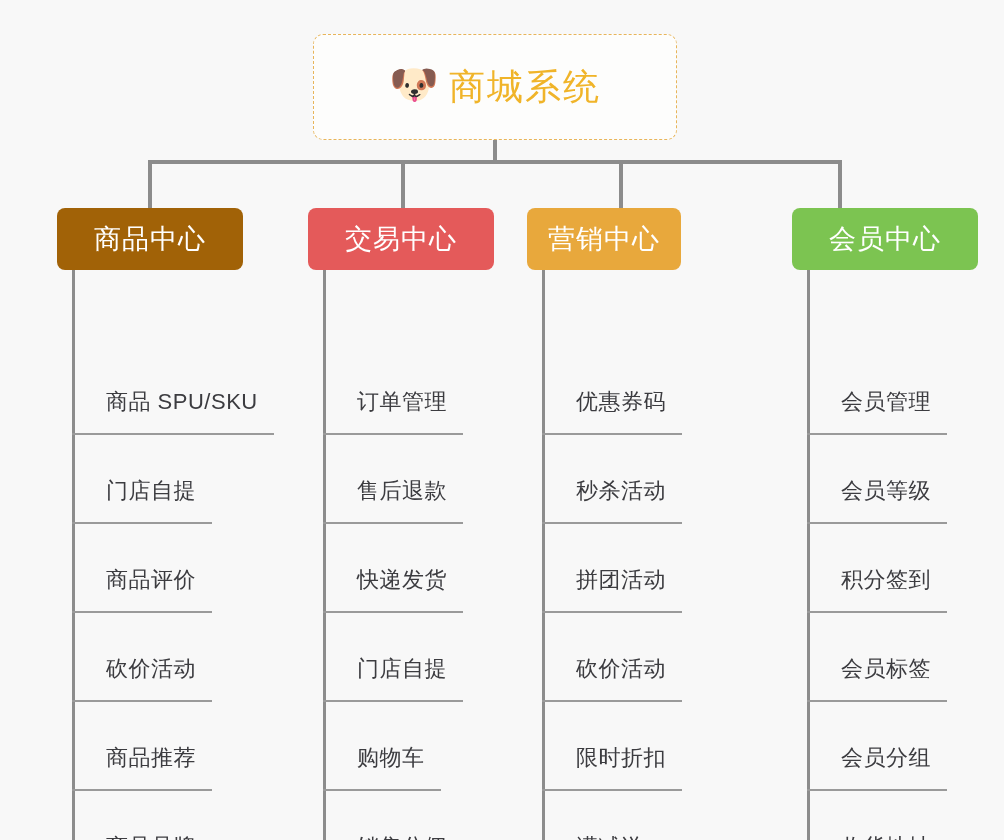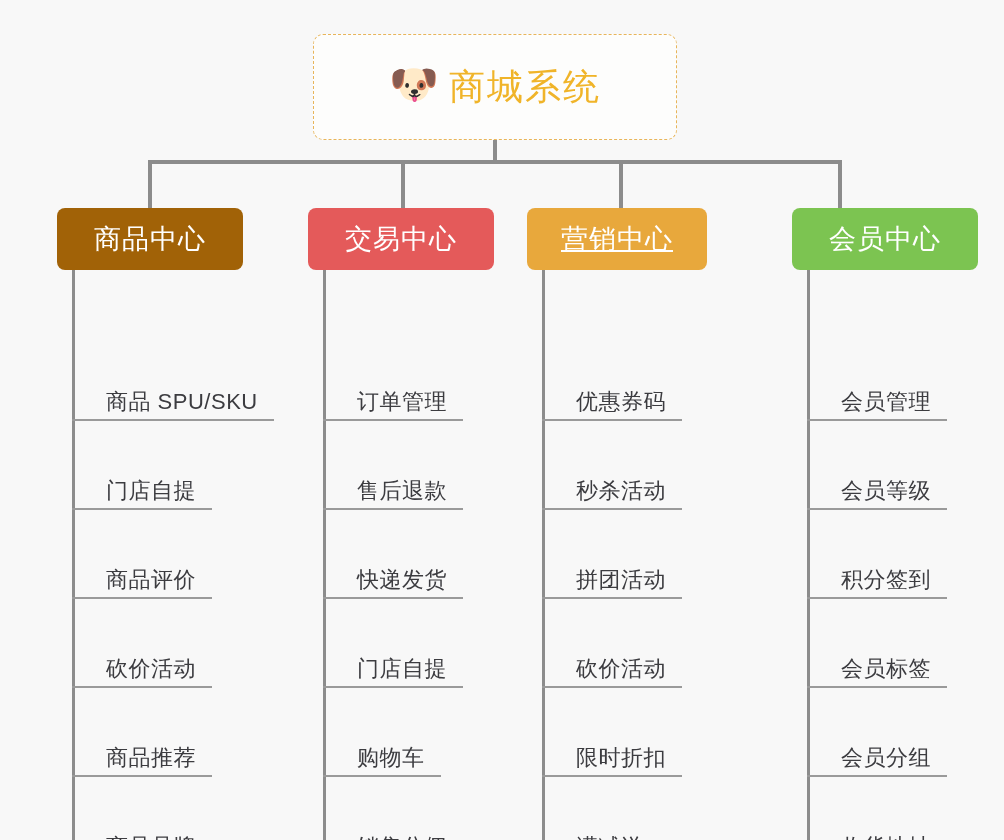--- a/index.html
+++ b/index.html
@@ -107,21 +107,21 @@
   }
   .leaf {
     position: absolute;
     left: 15px;
     height: 0;
   }
   .leaf-inner {
     position: relative;
     display: inline-block;
     border-bottom: 2px solid #9a9a9a;
-    padding: 0 16px 2px 34px;
+    padding: 0 16px 16px 34px;
     white-space: nowrap;
   }
   .leaf-label {
     font-size: 22px;
     color: #3c3c40;
     letter-spacing: 0.5px;
   }
 </style>
 </head>
 <body>
@@ -166,21 +166,21 @@
         <ul class="leaf-list">
           <li class="leaf" style="top: 117px;"><span class="leaf-inner"><span class="leaf-label">订单管理</span></span></li>
           <li class="leaf" style="top: 206px;"><span class="leaf-inner"><span class="leaf-label">售后退款</span></span></li>
           <li class="leaf" style="top: 295px;"><span class="leaf-inner"><span class="leaf-label">快递发货</span></span></li>
           <li class="leaf" style="top: 384px;"><span class="leaf-inner"><span class="leaf-label">门店自提</span></span></li>
           <li class="leaf" style="top: 473px;"><span class="leaf-inner"><span class="leaf-label">购物车</span></span></li>
           <li class="leaf" style="top: 562px;"><span class="leaf-inner"><span class="leaf-label">销售分佣</span></span></li>
         </ul>
       </div>
       <div class="column" style="left: 527px; width: 186px;">
-        <div class="cat-box" style="background: rgb(232, 168, 60); width: 180px; text-decoration: underline;">
+        <div class="cat-box" style="background: rgb(232, 168, 60); width: 154px;">
           <span>营销中心</span>
         </div>
         <div class="spine" style="height: 593px;"></div>
         <ul class="leaf-list">
           <li class="leaf" style="top: 117px;"><span class="leaf-inner"><span class="leaf-label">优惠券码</span></span></li>
           <li class="leaf" style="top: 206px;"><span class="leaf-inner"><span class="leaf-label">秒杀活动</span></span></li>
           <li class="leaf" style="top: 295px;"><span class="leaf-inner"><span class="leaf-label">拼团活动</span></span></li>
           <li class="leaf" style="top: 384px;"><span class="leaf-inner"><span class="leaf-label">砍价活动</span></span></li>
           <li class="leaf" style="top: 473px;"><span class="leaf-inner"><span class="leaf-label">限时折扣</span></span></li>
           <li class="leaf" style="top: 562px;"><span class="leaf-inner"><span class="leaf-label">满减送</span></span></li>

